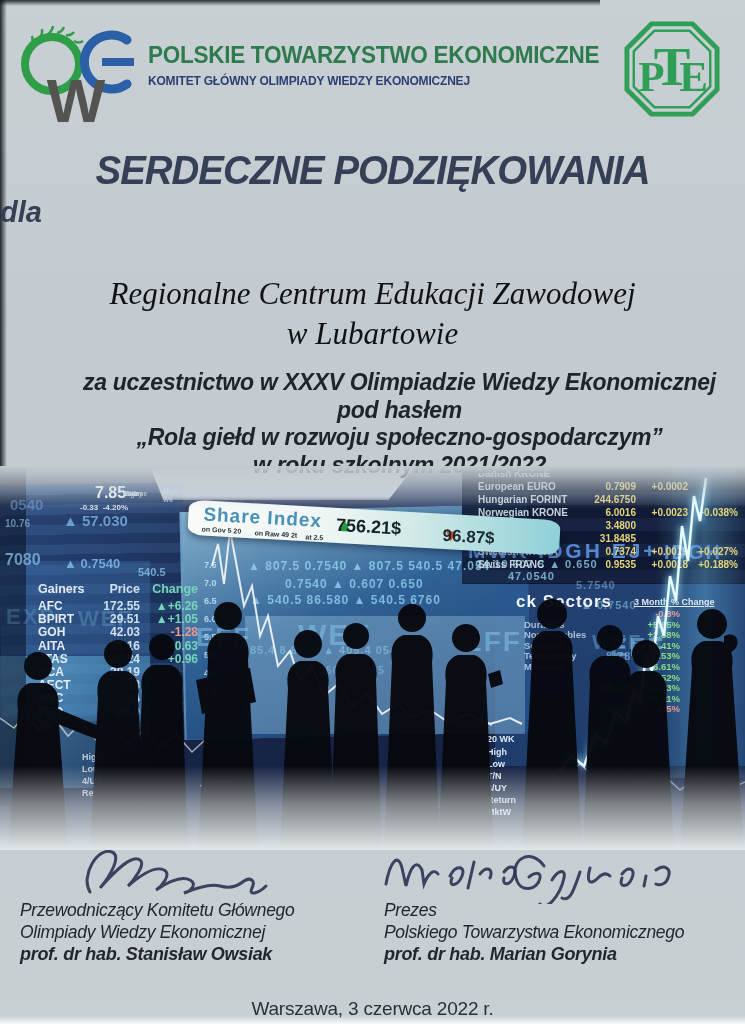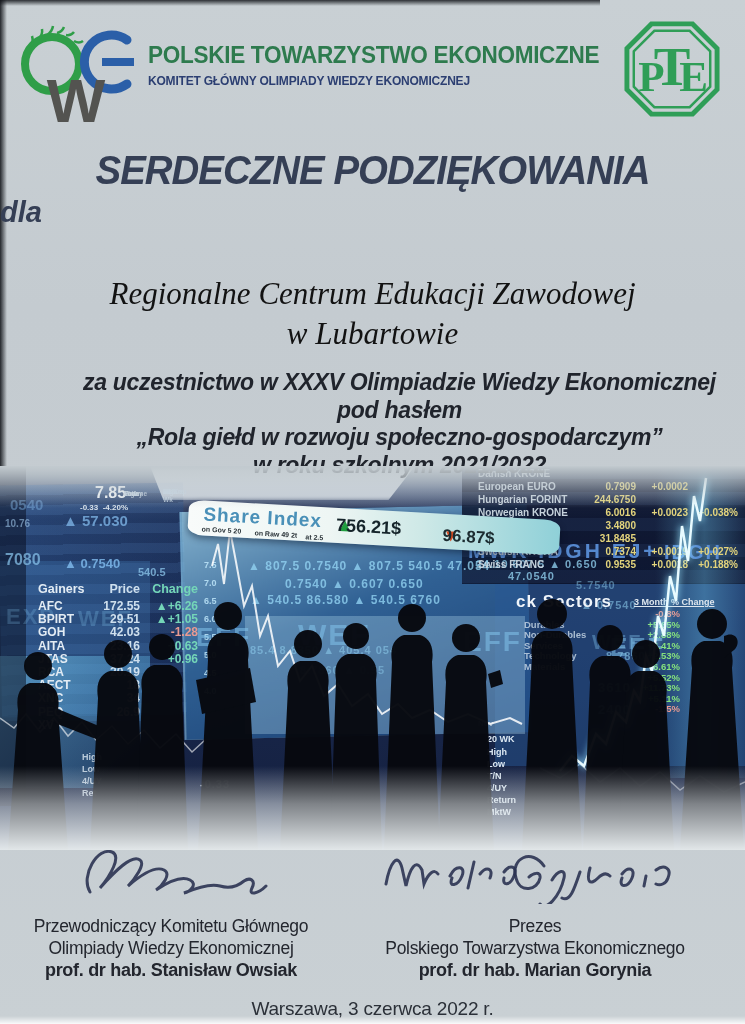--- a/index.html
+++ b/index.html
@@ -111,21 +111,21 @@
   .nov{left:478px;top:253px;font-size:8px;color:rgba(210,220,230,.7);font-weight:bold;z-index:2;}
   .lines-svg,.sil-svg{left:0;top:0;width:745px;height:384px;}
   .lines-svg{z-index:3;} .sil-svg{z-index:5;}
   .fog{left:0;top:300px;width:745px;height:84px;z-index:6;
     background:linear-gradient(180deg,rgba(225,231,234,0) 0%,rgba(225,231,234,.55) 45%,rgba(233,238,240,.97) 100%);}
   .top-fade{left:0;top:0;width:745px;height:42px;z-index:7;
     background:linear-gradient(180deg,#c2cacf 0%,rgba(194,202,207,.6) 40%,rgba(194,202,207,0) 100%);}
   
   .sig-svg-left{left:70px;top:840px;width:220px;height:62px;}
   .sig-svg-right{left:372px;top:836px;width:312px;height:68px;}
-  .sig-block{width:302px;text-align:center;font-size:17.5px;line-height:22px;color:#23262e;letter-spacing:-.3px;margin-top:16px;}
+  .sig-block{width:302px;text-align:left;font-size:17.5px;line-height:22px;font-style:italic;color:#23262e;letter-spacing:-.3px;}
   .sig-left-block{left:20px;top:899px;} .sig-right-block{left:384px;top:899px;}
   .sig-name{font-weight:bold;font-size:18px;}
   .footer{left:0;top:982px;width:745px;text-align:center;font-size:19px;color:#2b3038;letter-spacing:-.2px;margin-top:16px;}
 </style>
 </head>
 <body>
 
 <div class="page">
   <div class="abs edge-left"></div>
   <div class="abs edge-top"></div>

